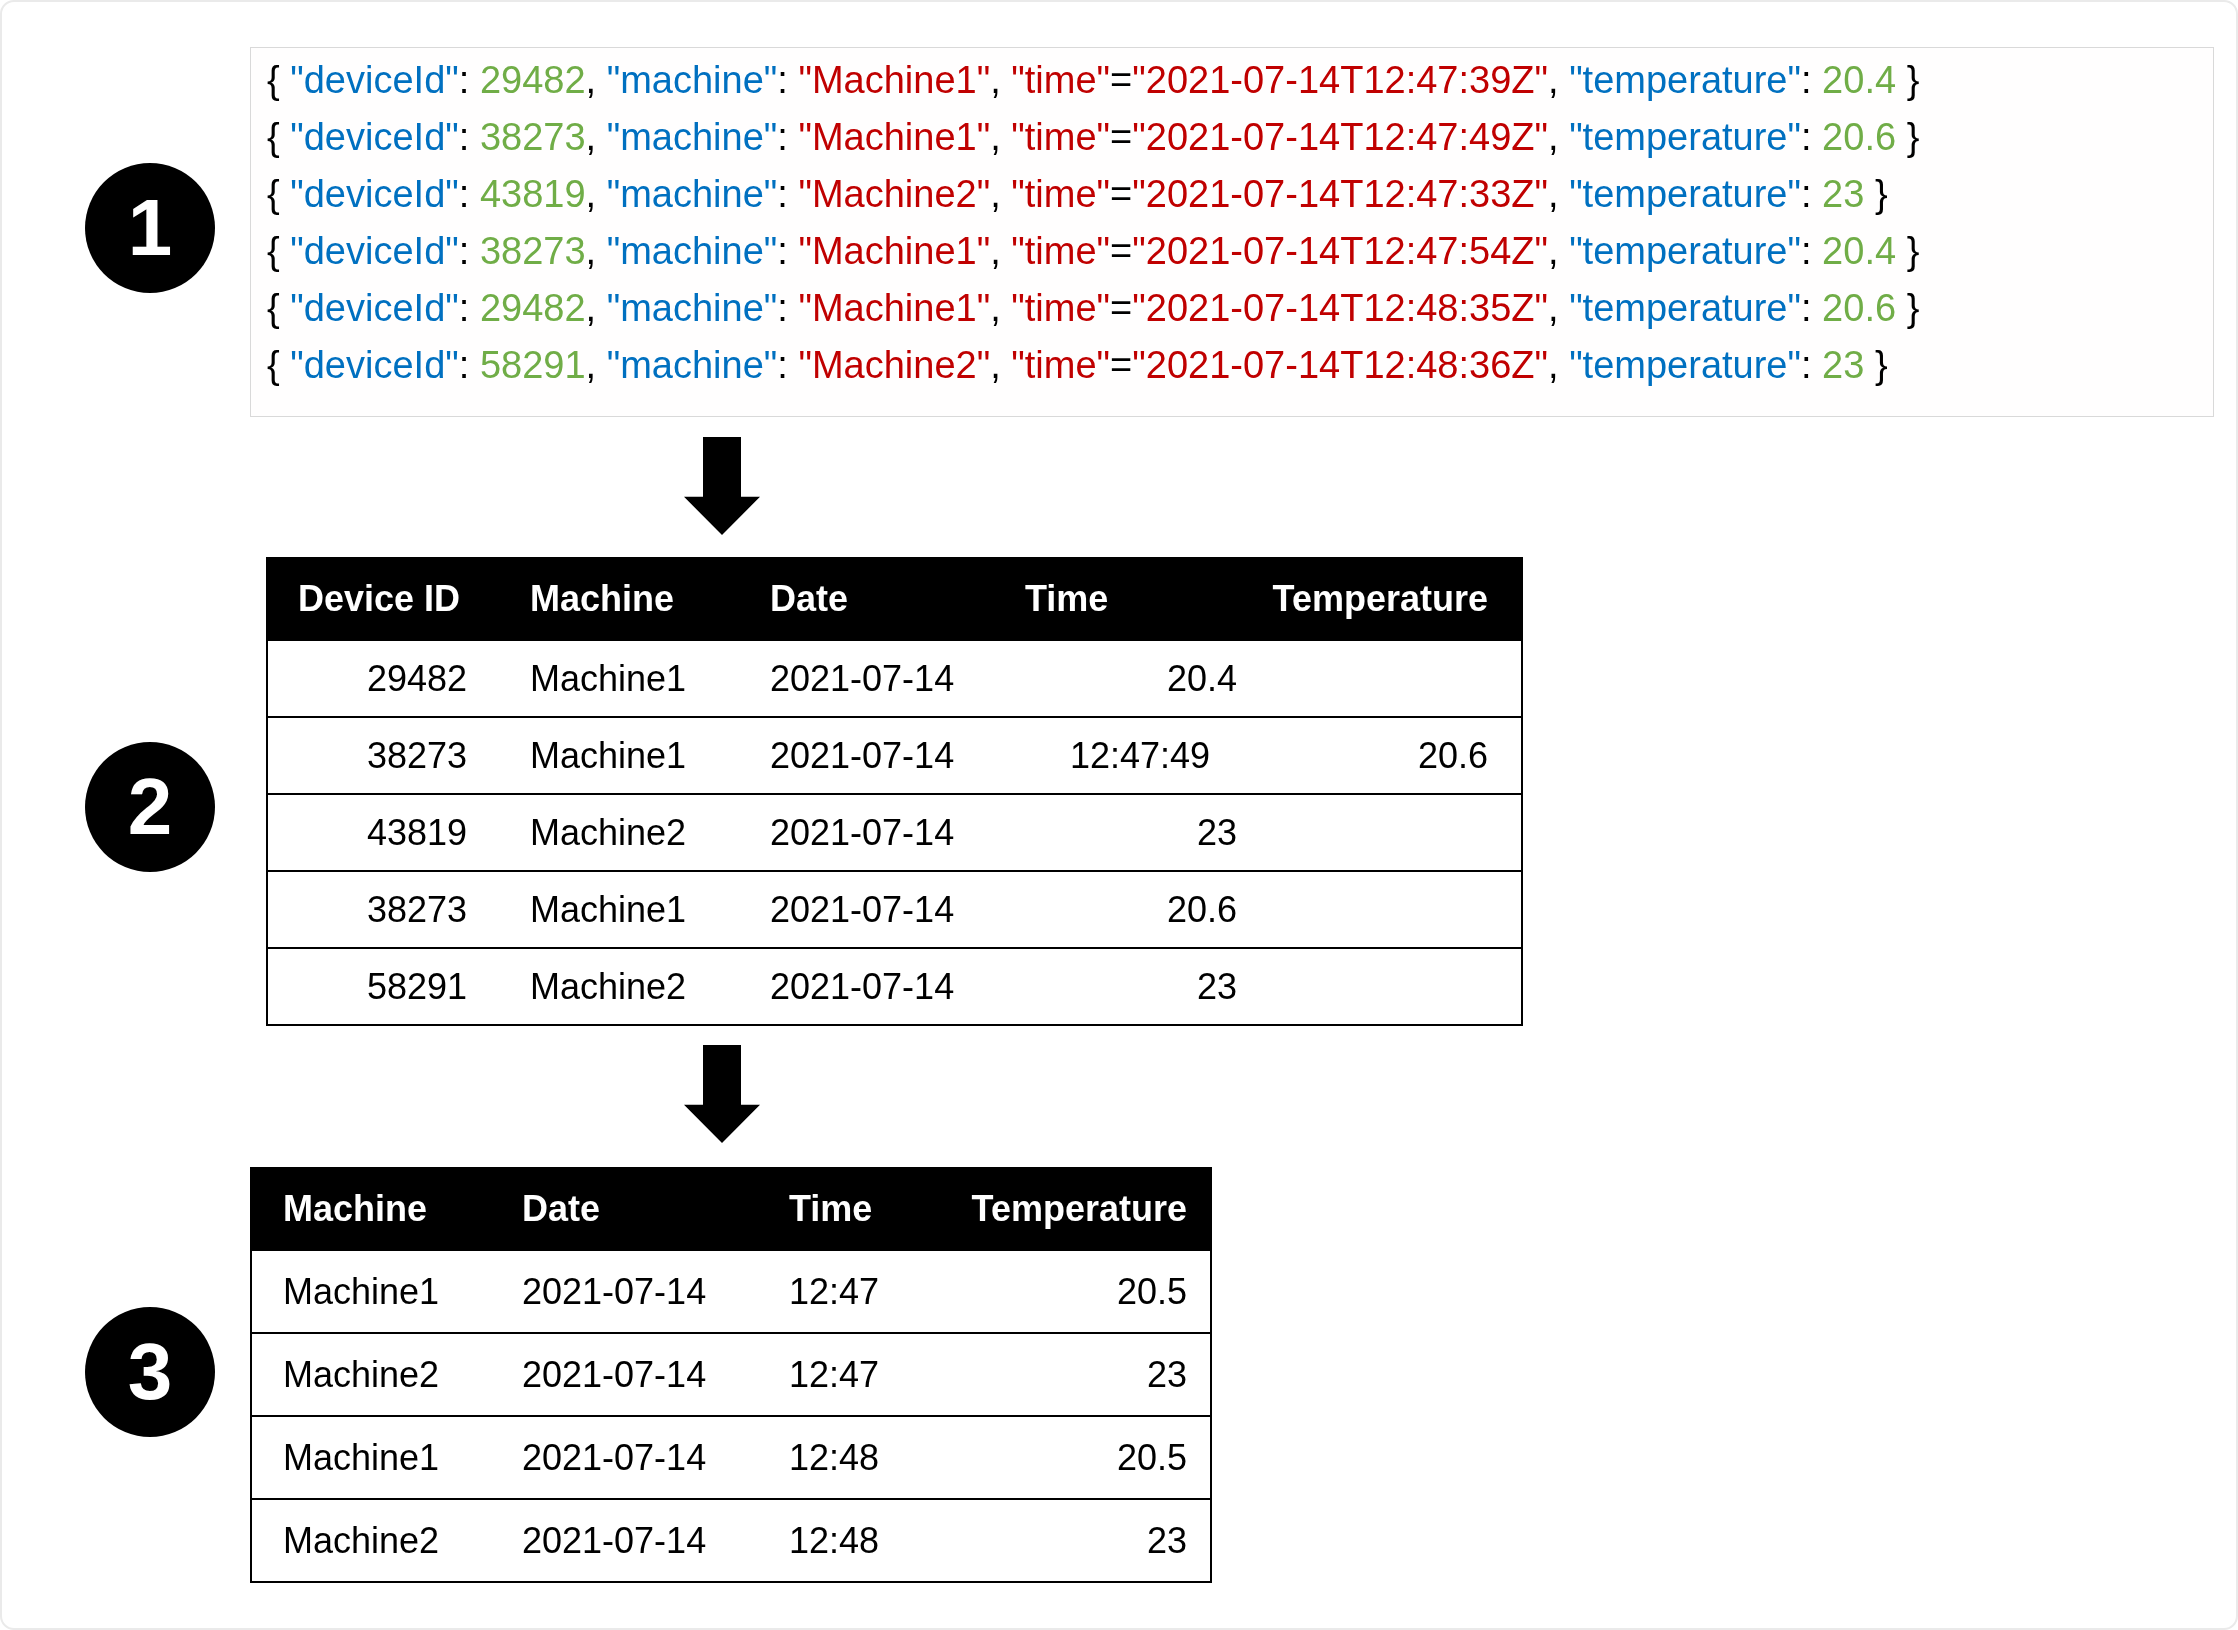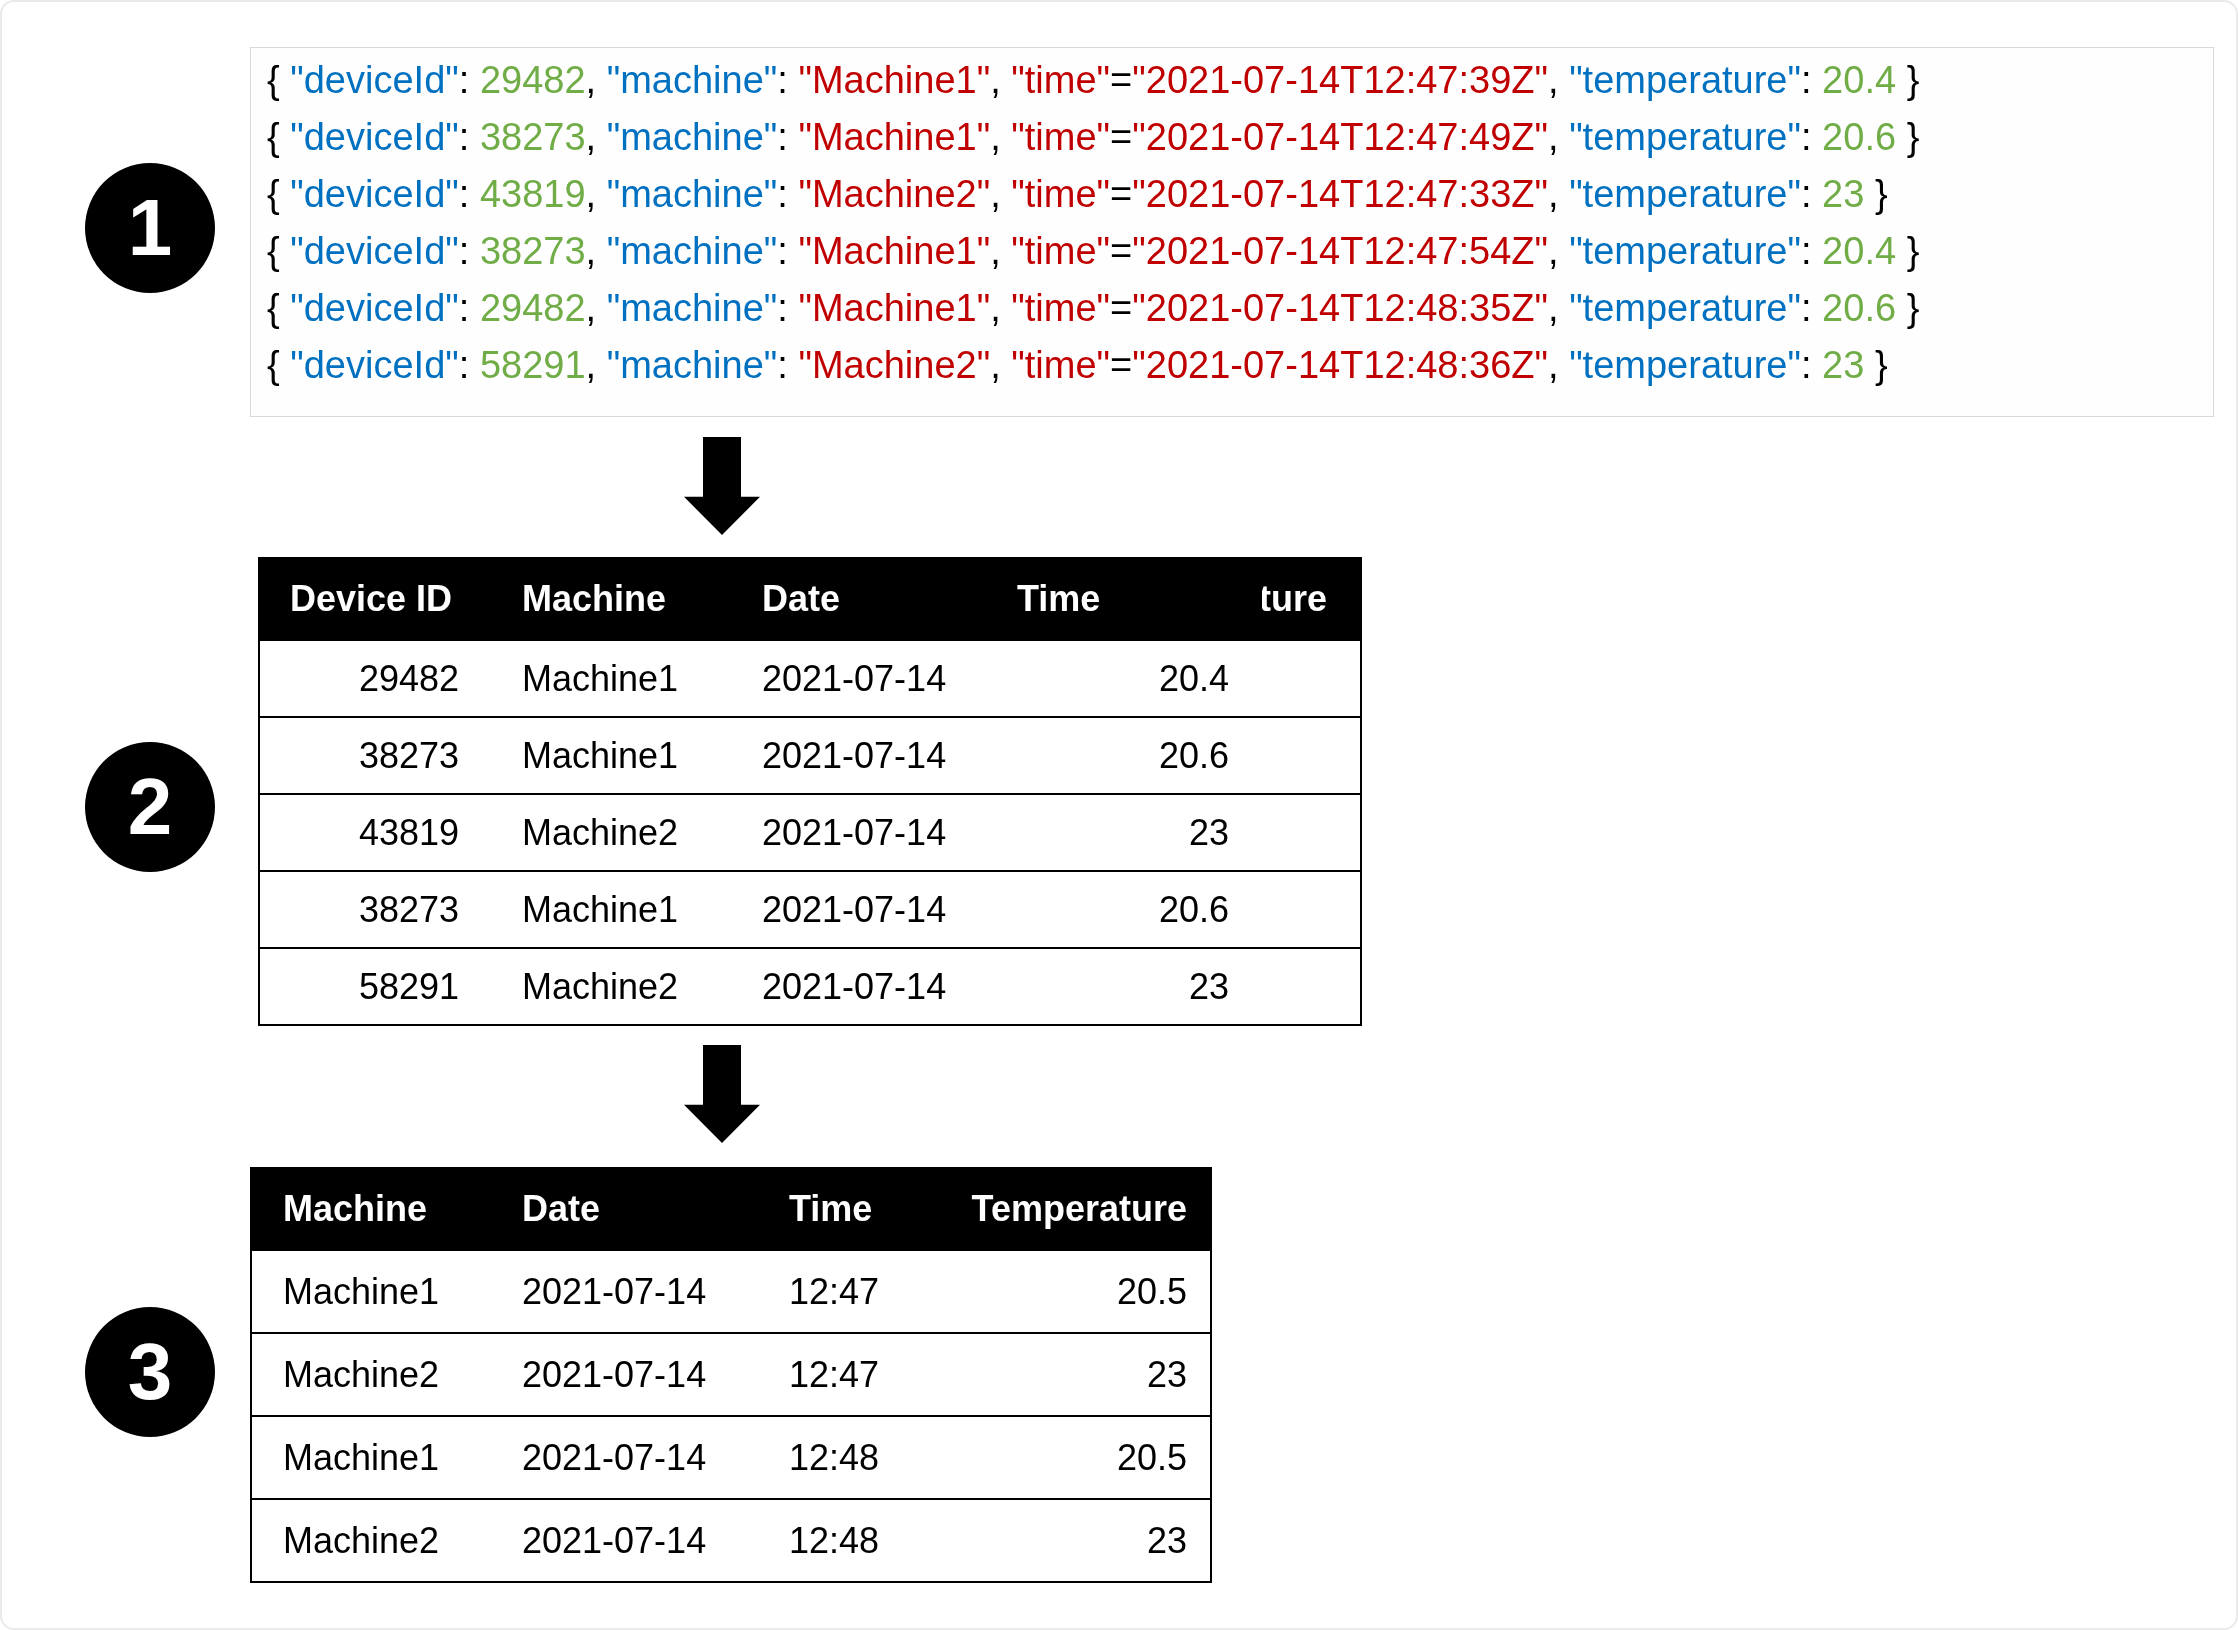--- a/index.html
+++ b/index.html
@@ -63,21 +63,21 @@
   .cell{
     display:flex;align-items:center;
     font-size:36px;box-sizing:border-box;
     white-space:nowrap;overflow:hidden;
   }
   .thead{background:#000;}
   .thead .cell{color:#fff;font-weight:700;}
   .tbody .trow{border-top:2px solid #000;background:#fff;}
 
   
-  .t2{left:256px;top:555px;width:1104px;}
+  .t2{left:264px;top:555px;width:1257px;}
   .t2 .trow{grid-template-columns:252px 240px 250px 260px 1fr;height:77px;}
   .t2 .thead.trow{height:80px;}
   .t2 .thead .c1{padding-left:30px;}
   .t2 .tbody .c1{justify-content:flex-end;padding-right:53px;}
   .t2 .c2{padding-left:10px;}
   .t2 .c3{padding-left:10px;}
   .t2 .thead .c4{padding-left:15px;}
   .t2 .tbody .c4{justify-content:center;}
   .t2 .c5{justify-content:flex-end;padding-right:33px;}
 
@@ -130,20 +130,21 @@
           <div class="cell c1">29482</div>
           <div class="cell c2">Machine1</div>
           <div class="cell c3">2021-07-14</div>
           <div class="cell c5">20.4</div>
         </div>
 
         <div class="trow">
           <div class="cell c1">38273</div>
           <div class="cell c2">Machine1</div>
           <div class="cell c3">2021-07-14</div>
+          <div class="cell c4">12:47:49</div>
           <div class="cell c5">20.6</div>
         </div>
 
         <div class="trow">
           <div class="cell c1">43819</div>
           <div class="cell c2">Machine2</div>
           <div class="cell c3">2021-07-14</div>
           <div class="cell c5">23</div>
         </div>
 

